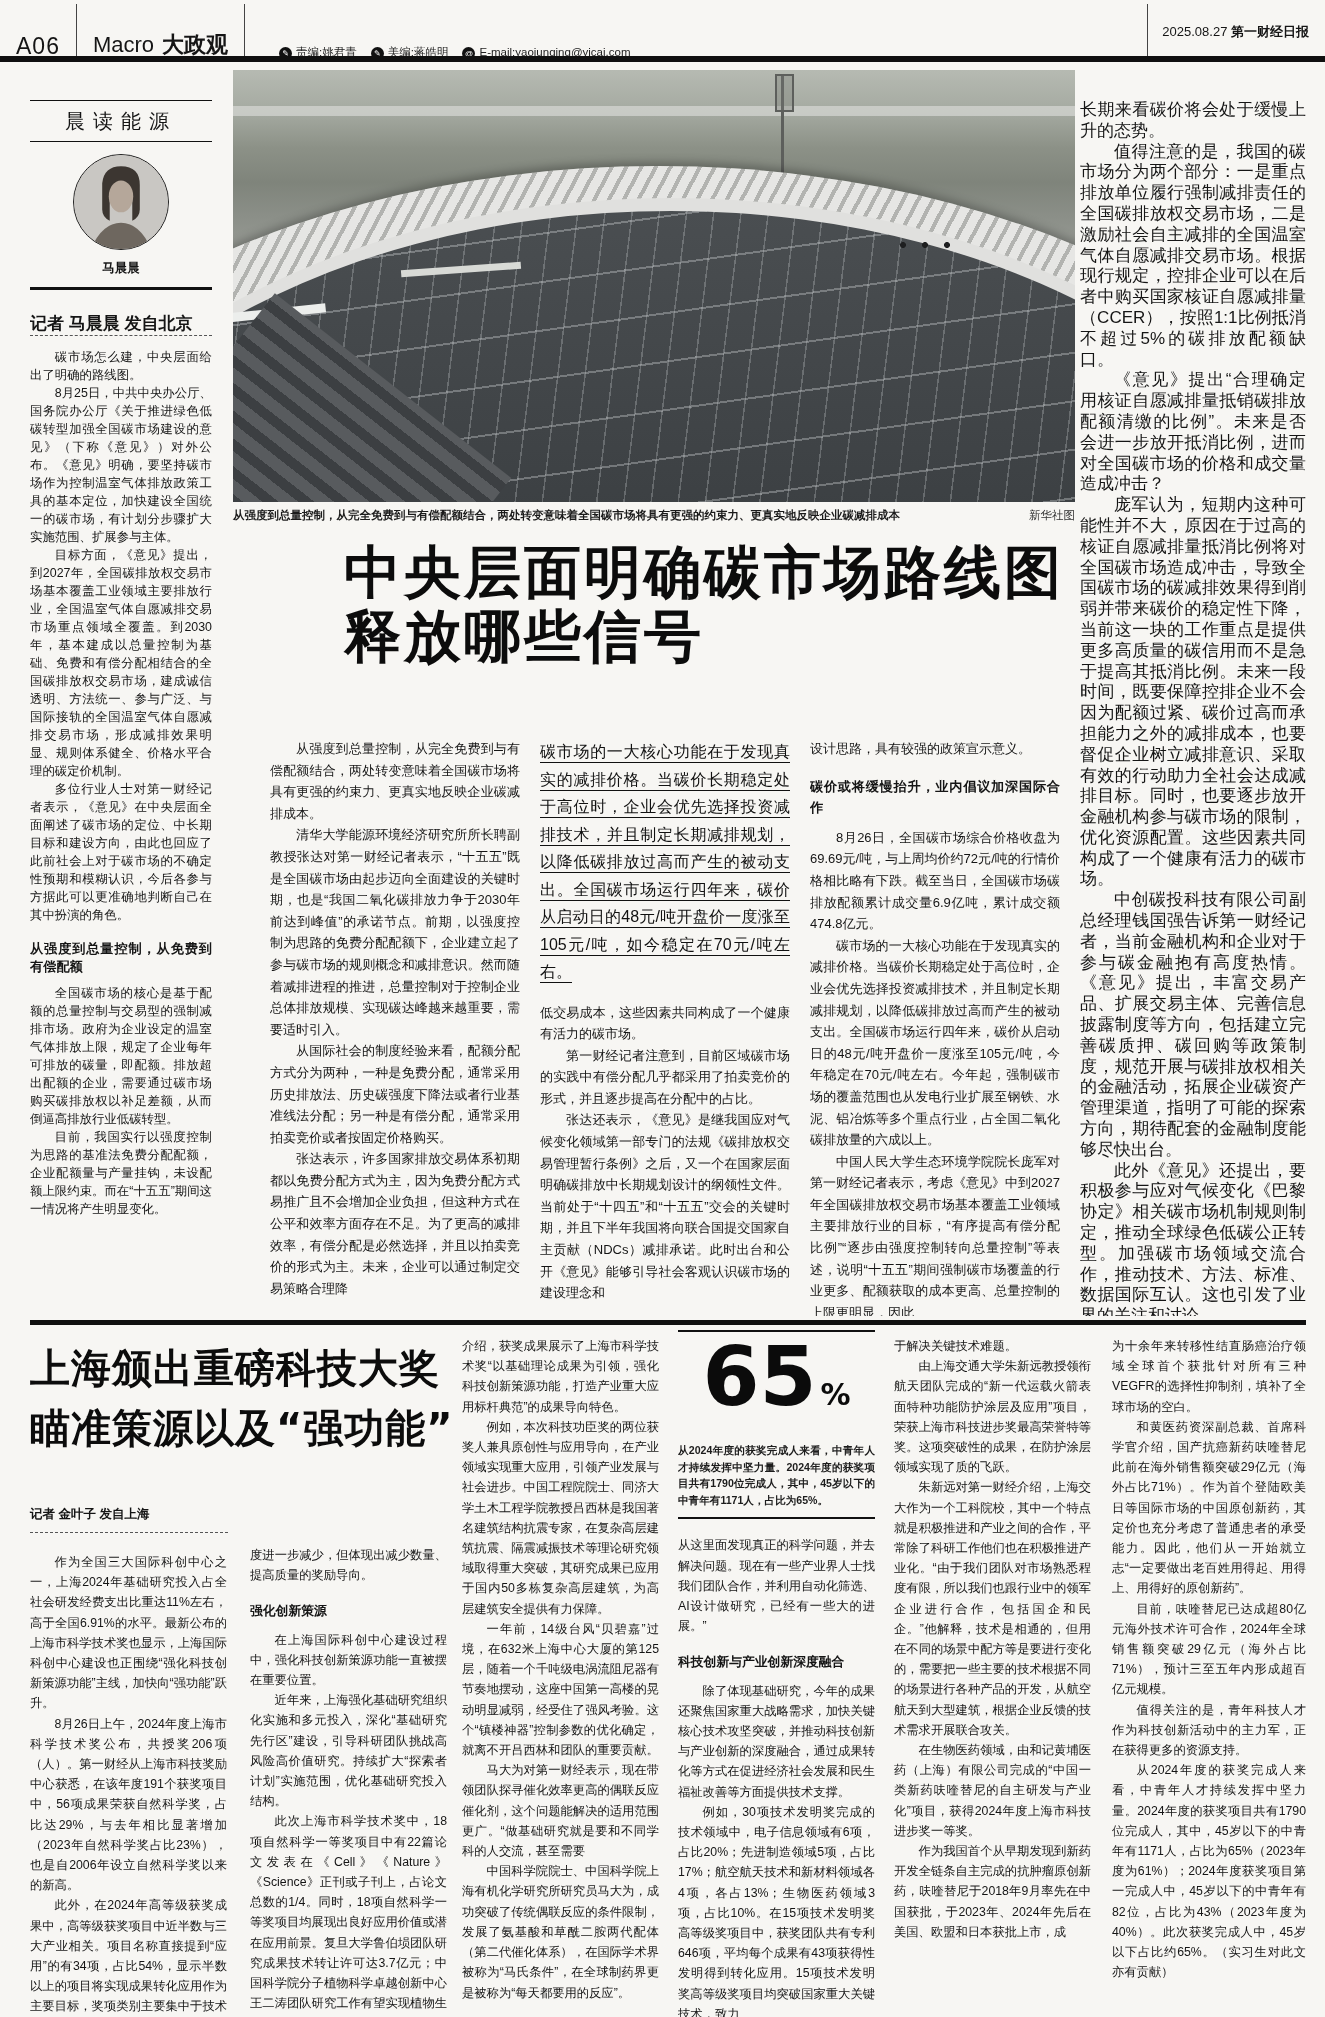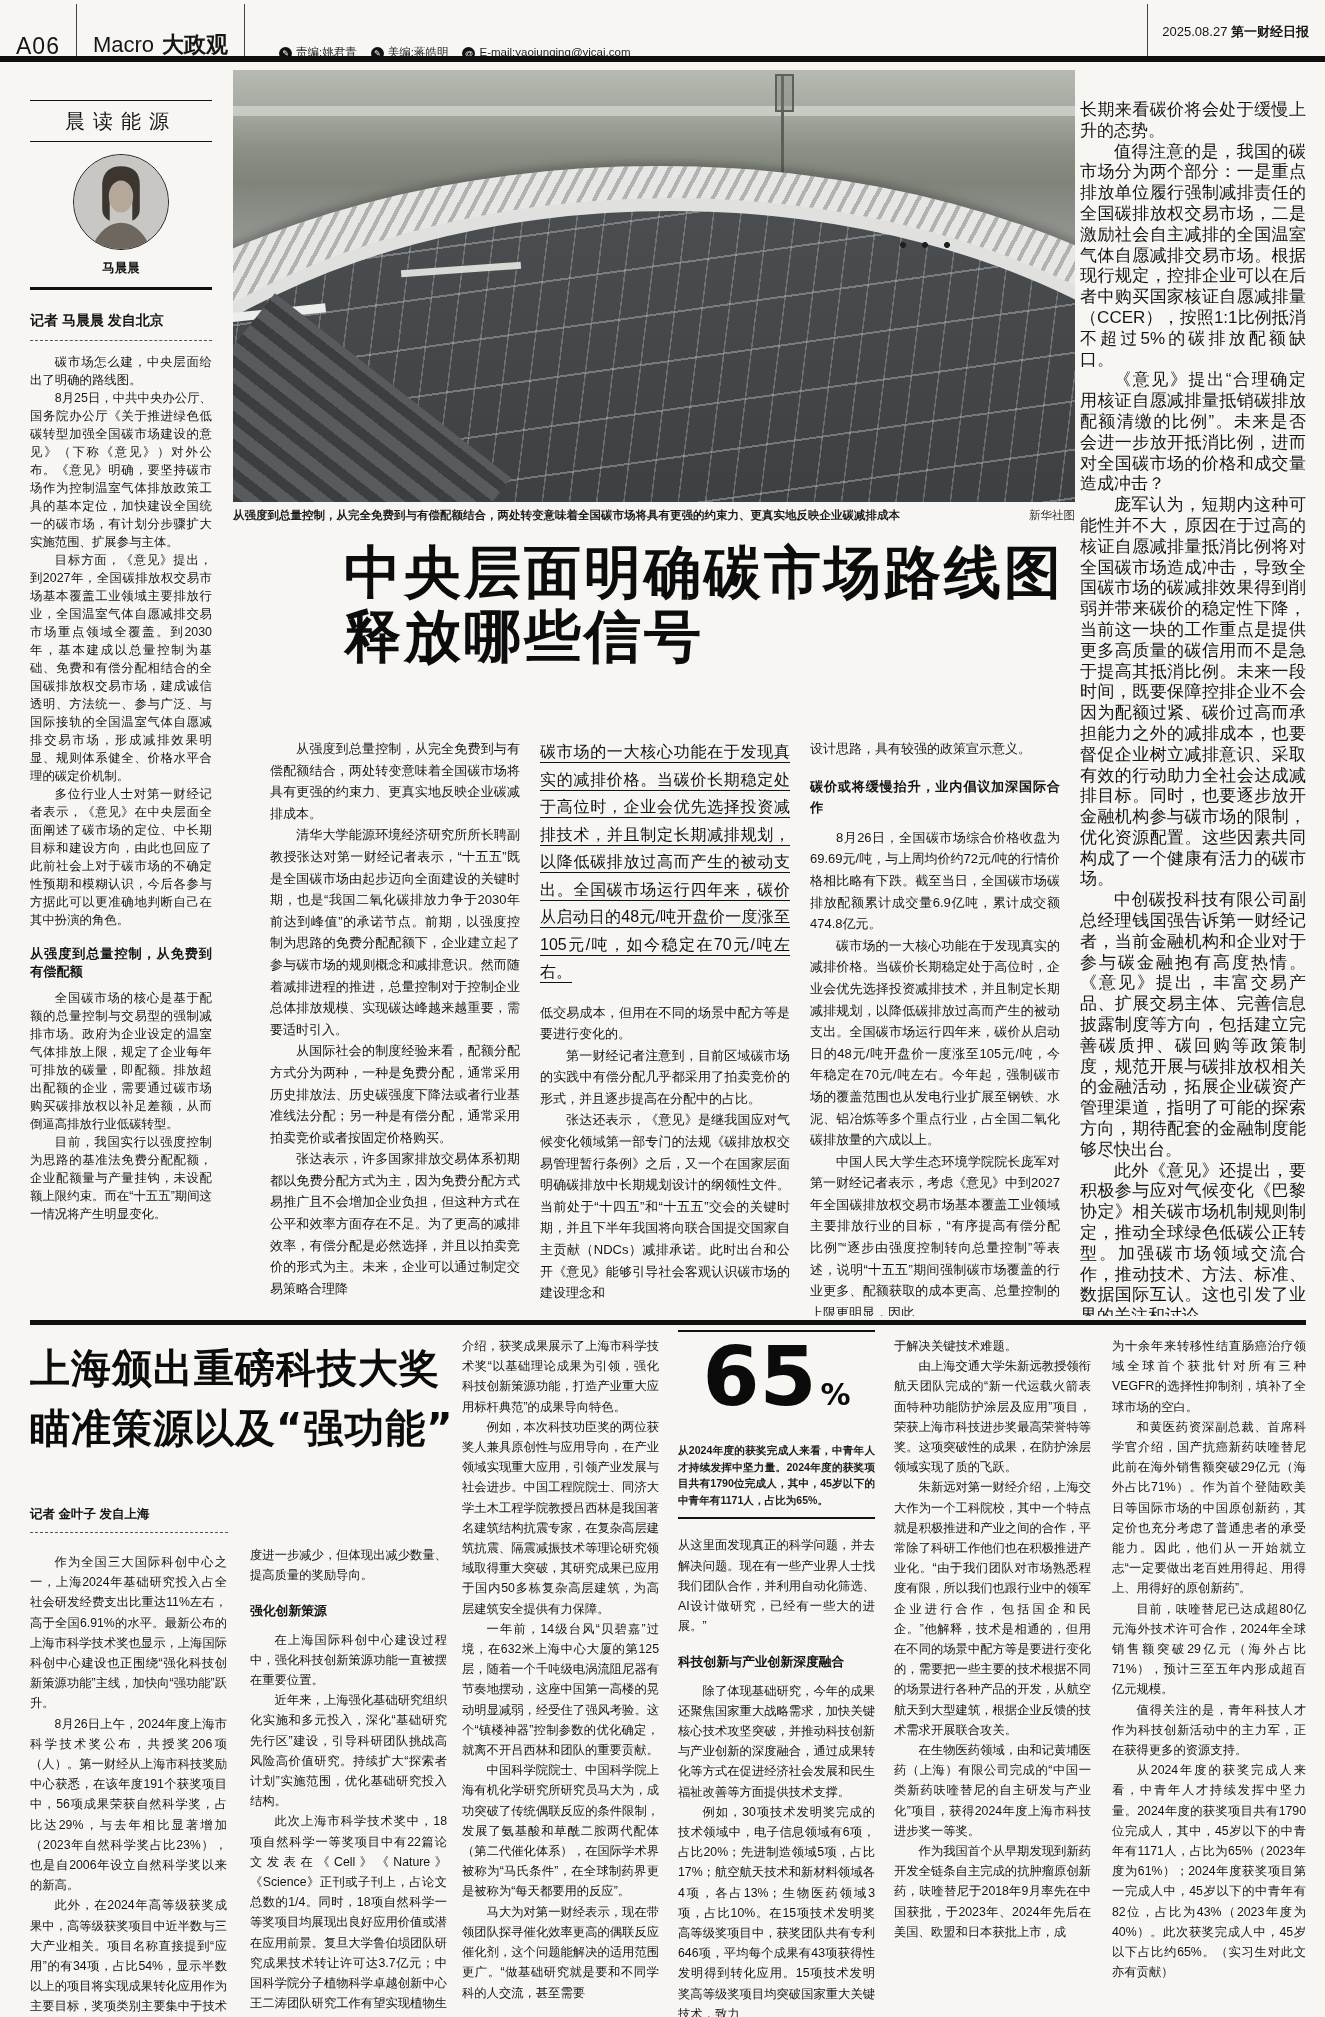--- a/index.html
+++ b/index.html
@@ -22,21 +22,21 @@
   
   .sidebar{position:absolute;left:30px;top:100px;width:182px;height:1216px;overflow:hidden;}
   .colhead{border-top:1.5px solid #111;border-bottom:1px solid #111;text-align:center;
            font-size:20px;letter-spacing:8px;padding:7px 0 6px;font-weight:500;}
   .avatar-wrap{text-align:center;padding-top:12px;}
   .avatar{width:94px;height:94px;border-radius:50%;border:1.5px solid #222;display:inline-block;
           background:radial-gradient(circle at 50% 35%,#d4d2cf 0%,#bdbbb8 70%,#a8a6a3 100%);overflow:hidden;}
   .avatar svg{width:100%;height:100%;}
   .sb-name{text-align:center;font-size:12.5px;font-weight:700;margin:6px 0 10px;}
   .sb-thick{height:3px;background:#111;}
-  .sb-byline{font-size:14px;font-weight:700;margin:22px 0 0;padding-bottom:10px;border-bottom:1px dashed #555;}
+  .sb-byline{font-size:17px;font-weight:700;margin:22px 0 0;border-bottom:1px dashed #555;}
   .sb-text{margin-top:12px;font-size:12.4px;line-height:18px;text-align:justify;}
   
   .photo{position:absolute;left:233px;top:70px;width:842px;height:432px;overflow:hidden;
          background:linear-gradient(180deg,#b6bab2 0%,#a4a9a0 10%,#8c9187 18%,#7f847b 26%,#8b8f88 34%,#979a94 42%,#9b9e98 100%);}
   .ph-band{position:absolute;left:0;top:36px;width:100%;height:10px;background:rgba(230,230,228,.55);}
   .ph-tower{position:absolute;left:548px;top:4px;width:3px;height:150px;background:#5d5f5c;}
   .ph-tower:before{content:"";position:absolute;left:-6px;top:0;width:15px;height:34px;
                    border:2px solid #5d5f5c;background:rgba(120,122,118,.35);}
   .ph-rim{position:absolute;left:-340px;top:96px;width:1530px;height:980px;border-radius:50%;
           background:repeating-linear-gradient(118deg,#e6e6e4 0 9px,#b2b3b0 9px 13px);
@@ -174,21 +174,21 @@
 
   <div class="main-body">
     <div class="mcol">
         <p class="para">从强度到总量控制，从完全免费到与有偿配额结合，两处转变意味着全国碳市场将具有更强的约束力、更真实地反映企业碳减排成本。</p>
         <p class="para">清华大学能源环境经济研究所所长聘副教授张达对第一财经记者表示，“十五五”既是全国碳市场由起步迈向全面建设的关键时期，也是“我国二氧化碳排放力争于2030年前达到峰值”的承诺节点。前期，以强度控制为思路的免费分配配额下，企业建立起了参与碳市场的规则概念和减排意识。然而随着减排进程的推进，总量控制对于控制企业总体排放规模、实现碳达峰越来越重要，需要适时引入。</p>
         <p class="para">从国际社会的制度经验来看，配额分配方式分为两种，一种是免费分配，通常采用历史排放法、历史碳强度下降法或者行业基准线法分配；另一种是有偿分配，通常采用拍卖竞价或者按固定价格购买。</p>
         <p class="para">张达表示，许多国家排放交易体系初期都以免费分配方式为主，因为免费分配方式易推广且不会增加企业负担，但这种方式在公平和效率方面存在不足。为了更高的减排效率，有偿分配是必然选择，并且以拍卖竞价的形式为主。未来，企业可以通过制定交易策略合理降</p>
       </div>
     <div class="mcol">
         <p class="pullquote">碳市场的一大核心功能在于发现真实的减排价格。当碳价长期稳定处于高位时，企业会优先选择投资减排技术，并且制定长期减排规划，以降低碳排放过高而产生的被动支出。全国碳市场运行四年来，碳价从启动日的48元/吨开盘价一度涨至105元/吨，如今稳定在70元/吨左右。</p>
-        <p class="para cont">低交易成本，但用在不同的场景中配方等是要进行变化的。</p>
+        <p class="para cont">低交易成本，这些因素共同构成了一个健康有活力的碳市场。</p>
         <p class="para">第一财经记者注意到，目前区域碳市场的实践中有偿分配几乎都采用了拍卖竞价的形式，并且逐步提高在分配中的占比。</p>
         <p class="para">张达还表示，《意见》是继我国应对气候变化领域第一部专门的法规《碳排放权交易管理暂行条例》之后，又一个在国家层面明确碳排放中长期规划设计的纲领性文件。当前处于“十四五”和“十五五”交会的关键时期，并且下半年我国将向联合国提交国家自主贡献（NDCs）减排承诺。此时出台和公开《意见》能够引导社会客观认识碳市场的建设理念和</p>
       </div>
     <div class="mcol">
         <p class="para cont">设计思路，具有较强的政策宣示意义。</p>
         <p class="subhead">碳价或将缓慢抬升，业内倡议加深国际合作</p>
         <p class="para">8月26日，全国碳市场综合价格收盘为69.69元/吨，与上周均价约72元/吨的行情价格相比略有下跌。截至当日，全国碳市场碳排放配额累计成交量6.9亿吨，累计成交额474.8亿元。</p>
         <p class="para">碳市场的一大核心功能在于发现真实的减排价格。当碳价长期稳定处于高位时，企业会优先选择投资减排技术，并且制定长期减排规划，以降低碳排放过高而产生的被动支出。全国碳市场运行四年来，碳价从启动日的48元/吨开盘价一度涨至105元/吨，今年稳定在70元/吨左右。今年起，强制碳市场的覆盖范围也从发电行业扩展至钢铁、水泥、铝冶炼等多个重点行业，占全国二氧化碳排放量的六成以上。</p>
         <p class="para">中国人民大学生态环境学院院长庞军对第一财经记者表示，考虑《意见》中到2027年全国碳排放权交易市场基本覆盖工业领域主要排放行业的目标，“有序提高有偿分配比例”“逐步由强度控制转向总量控制”等表述，说明“十五五”期间强制碳市场覆盖的行业更多、配额获取的成本更高、总量控制的上限更明显，因此</p>
       </div>
@@ -222,22 +222,22 @@
       <p class="para cont">度进一步减少，但体现出减少数量、提高质量的奖励导向。</p>
       <p class="subhead">强化创新策源</p>
       <p class="para">在上海国际科创中心建设过程中，强化科技创新策源功能一直被摆在重要位置。</p>
       <p class="para">近年来，上海强化基础研究组织化实施和多元投入，深化“基础研究先行区”建设，引导科研团队挑战高风险高价值研究。持续扩大“探索者计划”实施范围，优化基础研究投入结构。</p>
       <p class="para">此次上海市科学技术奖中，18项自然科学一等奖项目中有22篇论文发表在《Cell》《Nature》《Science》正刊或子刊上，占论文总数的1/4。同时，18项自然科学一等奖项目均展现出良好应用价值或潜在应用前景。复旦大学鲁伯埙团队研究成果技术转让许可达3.7亿元；中国科学院分子植物科学卓越创新中心王二涛团队研究工作有望实现植物生物学领域“非豆科植物共生固氮”的梦想，获中国发明专利，并申请国际专利。</p>
     </div>
   <div class="bcol bc3">
       <p class="para cont">介绍，获奖成果展示了上海市科学技术奖“以基础理论成果为引领，强化科技创新策源功能，打造产业重大应用标杆典范”的成果导向特色。</p>
       <p class="para">例如，本次科技功臣奖的两位获奖人兼具原创性与应用导向，在产业领域实现重大应用，引领产业发展与社会进步。中国工程院院士、同济大学土木工程学院教授吕西林是我国著名建筑结构抗震专家，在复杂高层建筑抗震、隔震减振技术等理论研究领域取得重大突破，其研究成果已应用于国内50多栋复杂高层建筑，为高层建筑安全提供有力保障。</p>
       <p class="para">一年前，14级台风“贝碧嘉”过境，在632米上海中心大厦的第125层，随着一个千吨级电涡流阻尼器有节奏地摆动，这座中国第一高楼的晃动明显减弱，经受住了强风考验。这个“镇楼神器”控制参数的优化确定，就离不开吕西林和团队的重要贡献。</p>
+      <p class="para">马大为对第一财经表示，现在带领团队探寻催化效率更高的偶联反应催化剂，这个问题能解决的适用范围更广。“做基础研究就是要和不同学科的人交流，甚至需要</p>
       <p class="para">中国科学院院士、中国科学院上海有机化学研究所研究员马大为，成功突破了传统偶联反应的条件限制，发展了氨基酸和草酰二胺两代配体（第二代催化体系），在国际学术界被称为“马氏条件”，在全球制药界更是被称为“每天都要用的反应”。</p>
-      <p class="para">马大为对第一财经表示，现在带领团队探寻催化效率更高的偶联反应催化剂，这个问题能解决的适用范围更广。“做基础研究就是要和不同学科的人交流，甚至需要</p>
     </div>
 
   <div class="bcol bc4">
     <div class="statbox">
       <div class="stat-num">
         <span>65</span><span class="stat-unit">%</span>
       </div>
       <p class="stat-caption">从2024年度的获奖完成人来看，中青年人才持续发挥中坚力量。2024年度的获奖项目共有1790位完成人，其中，45岁以下的中青年有1171人，占比为65%。</p>
     </div>
     <div>

